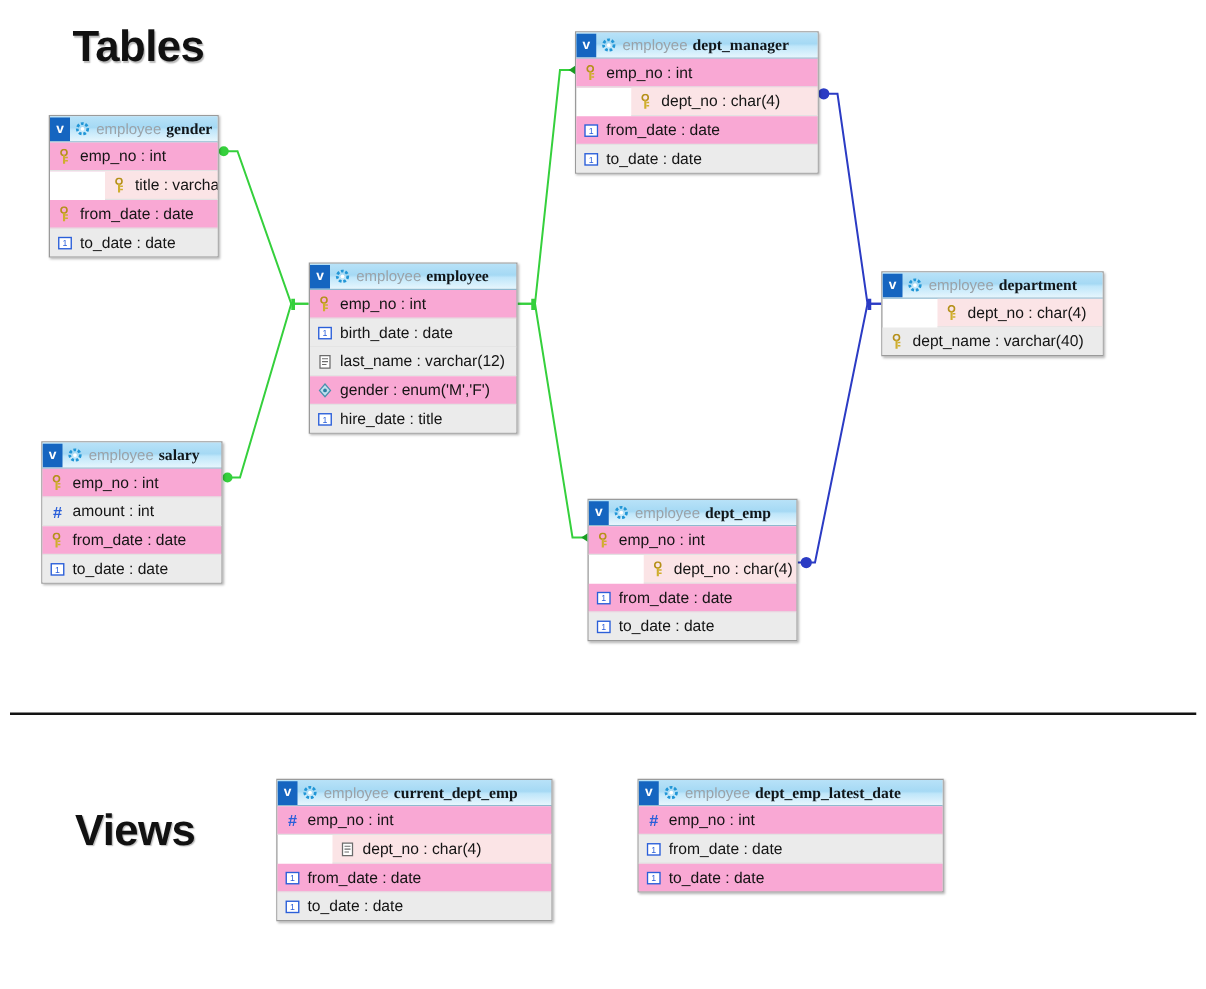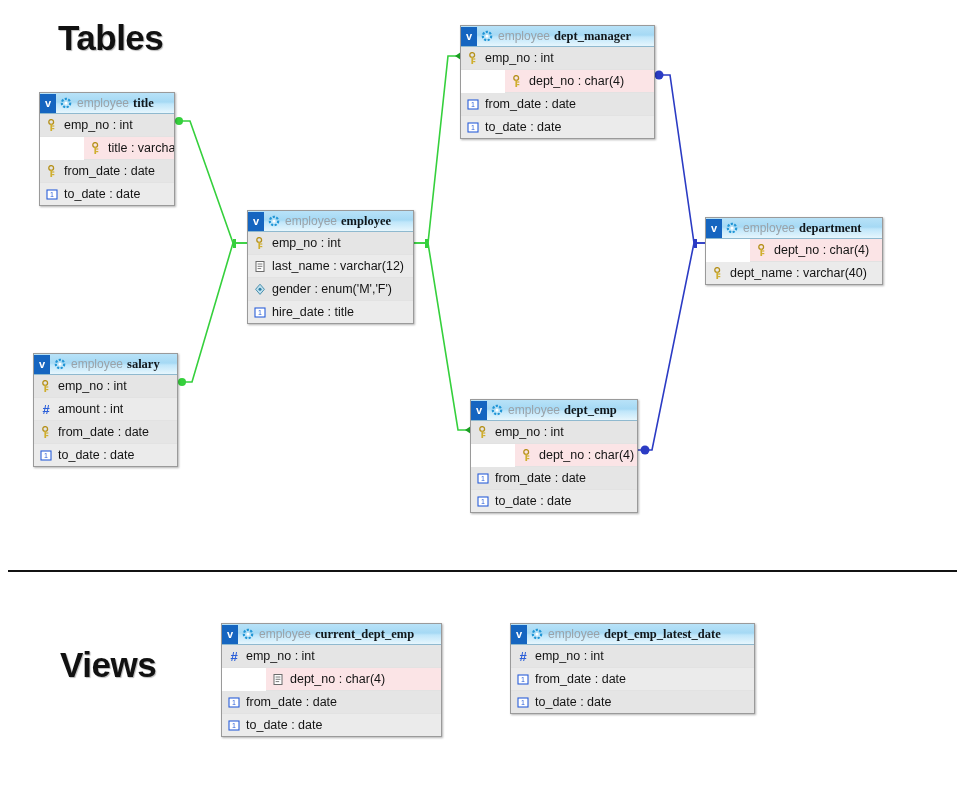--- a/index.html
+++ b/index.html
@@ -93,21 +93,21 @@
   .ent-row {
     display: flex;
     align-items: center;
     height: 22px;
     padding-left: 6px;
     border-bottom: 1px solid #e2e2e2;
     white-space: nowrap;
     overflow: hidden;
   }
   .ent-row:last-child { border-bottom: none; }
-  .ent-row.bg-white { background: #e5e5e5; }
+  .ent-row.bg-white { background: #f9a8d4; }
   .ent-row.bg-grey  { background: #ebebeb; }
   .ent-row.bg-pink  { background: #fbe4e6; margin-left: 44px; }
   .row-icon {
     width: 12px;
     height: 13px;
     margin-right: 6px;
     flex: 0 0 auto;
     display: inline-block;
   }
   .row-icon.hash {
@@ -161,21 +161,21 @@
 
   <div id="entity-layer">
       <div class="entity" style="left: 39px; top: 92px; width: 136px;">
         <div class="ent-header">
           <div class="v-badge">v</div>
           <svg class="gear-icon" viewBox="0 0 12 12">
             <circle cx="6" cy="6" r="4.2" fill="none" stroke="#2196d6" stroke-width="2.2" stroke-dasharray="2.2 1.4"></circle>
             <circle cx="6" cy="6" r="1.5" fill="#ffffff"></circle>
           </svg>
           <span class="schema-name">employee</span>
-          <span class="table-name">title</span>
+          <span class="table-name">gender</span>
         </div>
         <div class="ent-row bg-white">
           <svg class="row-icon" viewBox="0 0 12 13">
             <circle cx="5.2" cy="3" r="2.4" fill="none" stroke="#b59019" stroke-width="1.3"></circle>
             <rect x="4.4" y="5" width="1.7" height="7" fill="#cfae2e"></rect>
             <rect x="6.1" y="6.4" width="2.2" height="1.2" fill="#cfae2e"></rect>
             <rect x="6.1" y="9.0" width="2.2" height="1.2" fill="#cfae2e"></rect>
           </svg>
           <span class="row-label">emp_no : int</span>
         </div>
@@ -256,20 +256,27 @@
           <span class="table-name">employee</span>
         </div>
         <div class="ent-row bg-white">
           <svg class="row-icon" viewBox="0 0 12 13">
             <circle cx="5.2" cy="3" r="2.4" fill="none" stroke="#b59019" stroke-width="1.3"></circle>
             <rect x="4.4" y="5" width="1.7" height="7" fill="#cfae2e"></rect>
             <rect x="6.1" y="6.4" width="2.2" height="1.2" fill="#cfae2e"></rect>
             <rect x="6.1" y="9.0" width="2.2" height="1.2" fill="#cfae2e"></rect>
           </svg>
           <span class="row-label">emp_no : int</span>
+        </div>
+        <div class="ent-row bg-grey">
+          <svg class="row-icon" viewBox="0 0 12 13">
+            <rect x="1" y="2" width="10" height="9" fill="#ffffff" stroke="#2b5fd9" stroke-width="1.1"></rect>
+            <text x="6" y="9.2" text-anchor="middle" font-size="7" fill="#2b5fd9" font-family="Liberation Sans, sans-serif">1</text>
+          </svg>
+          <span class="row-label">birth_date : date</span>
         </div>
         <div class="ent-row bg-grey">
           <svg class="row-icon" viewBox="0 0 12 13">
             <rect x="2" y="1.5" width="8" height="10" fill="#ffffff" stroke="#6b6b6b" stroke-width="1"></rect>
             <line x1="3.6" y1="4" x2="8.4" y2="4" stroke="#6b6b6b" stroke-width="0.9"></line>
             <line x1="3.6" y1="6.3" x2="8.4" y2="6.3" stroke="#6b6b6b" stroke-width="0.9"></line>
             <line x1="3.6" y1="8.6" x2="7.2" y2="8.6" stroke="#6b6b6b" stroke-width="0.9"></line>
           </svg>
           <span class="row-label">last_name : varchar(12)</span>
         </div>

